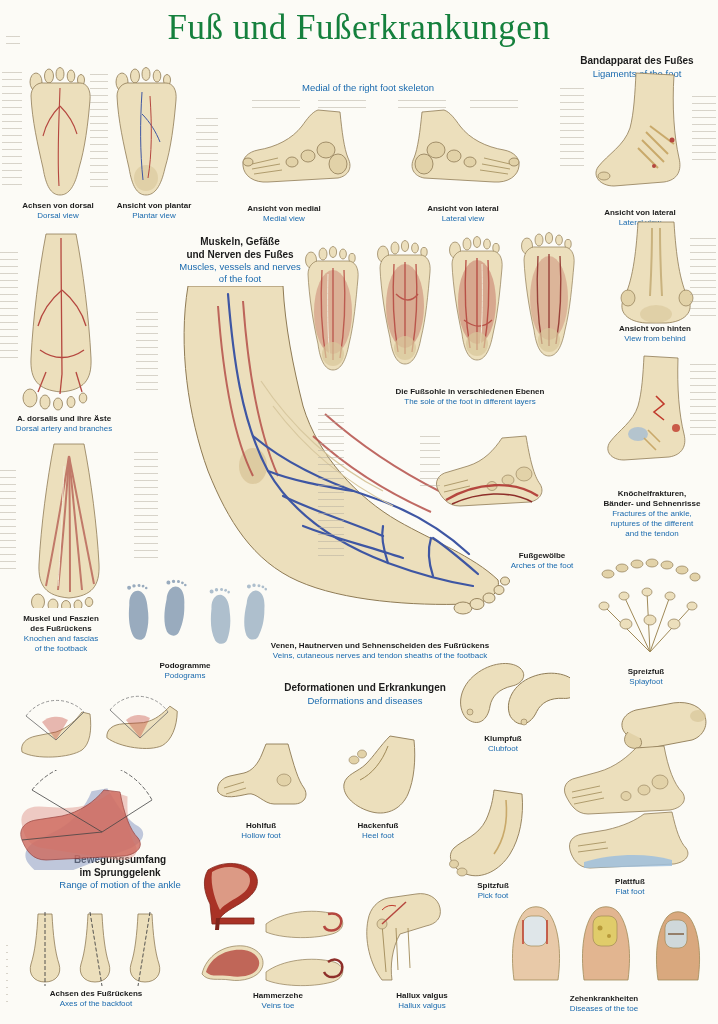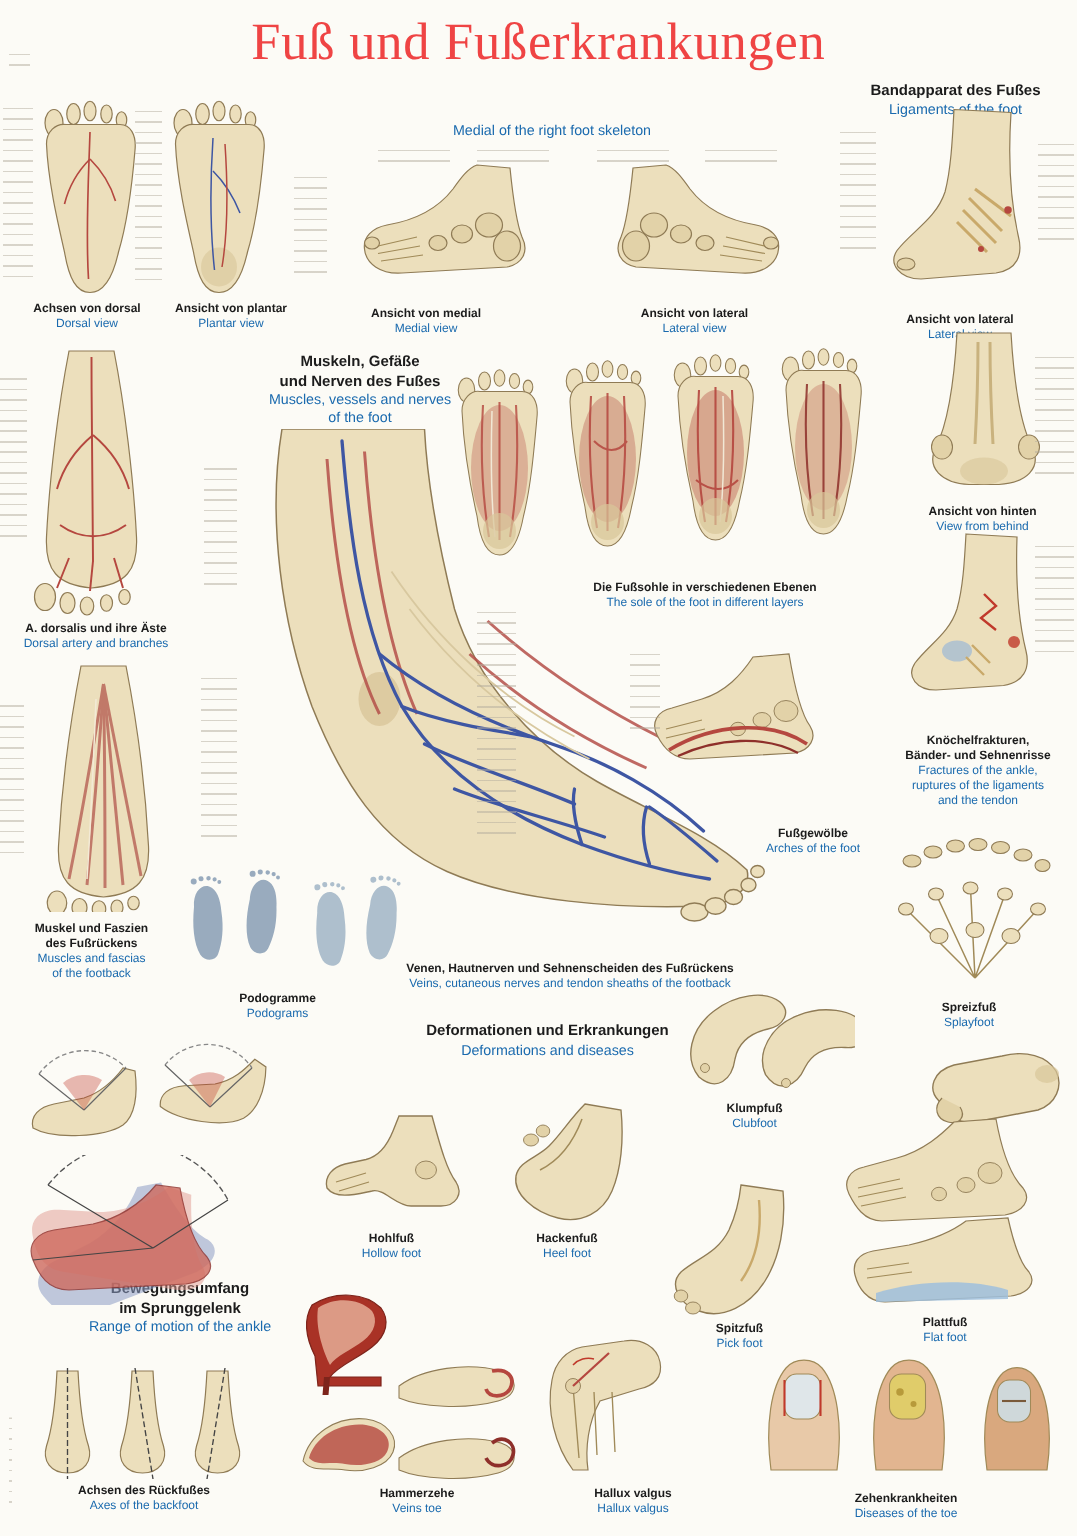--- a/index.html
+++ b/index.html
@@ -1,19 +1,19 @@
 <!DOCTYPE html>
 <html><head>
 <meta charset="utf-8">
 <style>
   html,body{margin:0;padding:0;background:#888;}
   .poster{position:relative;width:718px;height:1024px;background:#fcfbf6;overflow:hidden;
           font-family:"Liberation Sans",sans-serif;margin:0 auto;box-shadow:0 0 4px rgba(0,0,0,.4);}
   .title{position:absolute;top:8px;left:0;width:100%;text-align:center;
-         font-family:"Liberation Serif",serif;font-size:35px;color:#ef4444;letter-spacing:.5px;}
+         font-family:"Liberation Serif",serif;font-size:35px;color:#15803d;letter-spacing:.5px;}
   .subtitle{position:absolute;top:46px;left:0;width:100%;text-align:center;
          font-family:"Liberation Serif",serif;font-size:23px;color:#1a6aae;}
   .cap{position:absolute;text-align:center;line-height:1.25;}
   .cap .de{display:block;font-size:8px;font-weight:700;color:#1c1c1c;white-space:pre-line;}
   .cap .en{display:block;font-size:8px;color:#1a6aae;white-space:pre-line;}
   .cap.h .de{font-size:10px;}
   .cap.h .en{font-size:9.5px;}
   .fig{position:absolute;}
   .fig svg{display:block;}
   .lbl{position:absolute;background:repeating-linear-gradient(to bottom,#b3ac9d 0,#b3ac9d 1px,transparent 1px,transparent 7px);opacity:.5;}
@@ -59,39 +59,39 @@
 of the foot</span>
   </div>
   <div class="cap" style="left:2px;top:414px;width:124px">
     <span class="de">A. dorsalis und ihre Äste</span>
     <span class="en">Dorsal artery and branches</span>
   </div>
   <div class="cap" style="left:352px;top:387px;width:236px">
     <span class="de">Die Fußsohle in verschiedenen Ebenen</span>
     <span class="en">The sole of the foot in different layers</span>
   </div>
-  <div class="cap" style="left:596px;top:336px;width:118px">
+  <div class="cap" style="left:596px;top:324px;width:118px">
     <span class="de">Ansicht von hinten</span>
     <span class="en">View from behind</span>
   </div>
   <div class="cap" style="left:588px;top:489px;width:128px">
     <span class="de">Knöchelfrakturen,
 Bänder- und Sehnenrisse</span>
     <span class="en">Fractures of the ankle,
-ruptures of the ligaments
+ruptures of the different
 and the tendon</span>
   </div>
   <div class="cap" style="left:482px;top:551px;width:120px">
     <span class="de">Fußgewölbe</span>
     <span class="en">Arches of the foot</span>
   </div>
   <div class="cap" style="left:2px;top:614px;width:118px">
     <span class="de">Muskel und Faszien
 des Fußrückens</span>
-    <span class="en">Muscles and fascias
+    <span class="en">Knochen and fascias
 of the footback</span>
   </div>
   <div class="cap" style="left:134px;top:661px;width:102px">
     <span class="de">Podogramme</span>
     <span class="en">Podograms</span>
   </div>
   <div class="cap h" style="left:252px;top:682px;width:226px">
     <span class="de">Deformationen und Erkrankungen</span>
     <span class="en">Deformations and diseases</span>
   </div>
@@ -122,21 +122,21 @@
   </div>
   <div class="cap" style="left:442px;top:881px;width:102px">
     <span class="de">Spitzfuß</span>
     <span class="en">Pick foot</span>
   </div>
   <div class="cap" style="left:578px;top:877px;width:104px">
     <span class="de">Plattfuß</span>
     <span class="en">Flat foot</span>
   </div>
   <div class="cap" style="left:26px;top:989px;width:140px">
-    <span class="de">Achsen des Rückfußes</span>
+    <span class="de">Achsen des Fußrückens</span>
     <span class="en">Axes of the backfoot</span>
   </div>
   <div class="cap" style="left:222px;top:991px;width:112px">
     <span class="de">Hammerzehe</span>
     <span class="en">Veins toe</span>
   </div>
   <div class="cap" style="left:366px;top:991px;width:112px">
     <span class="de">Hallux valgus</span>
     <span class="en">Hallux valgus</span>
   </div>

